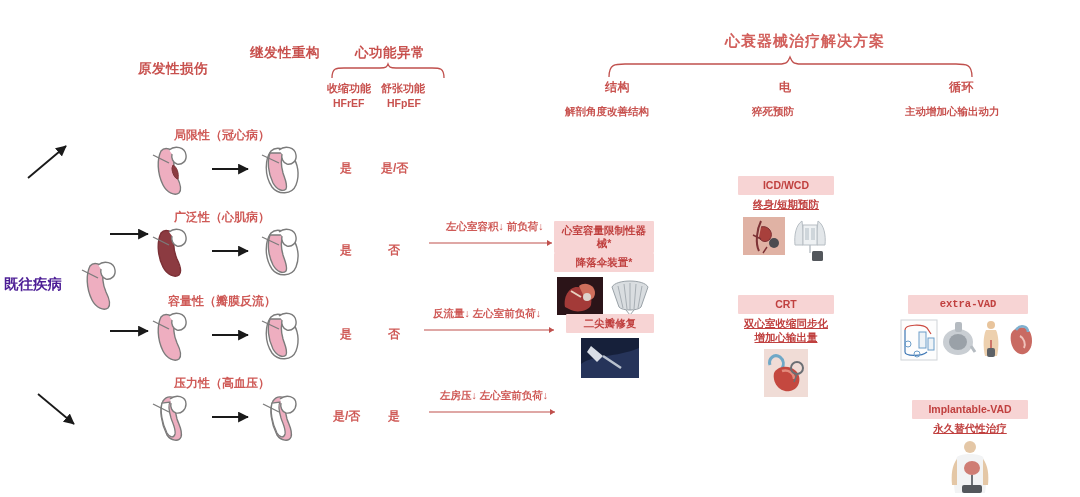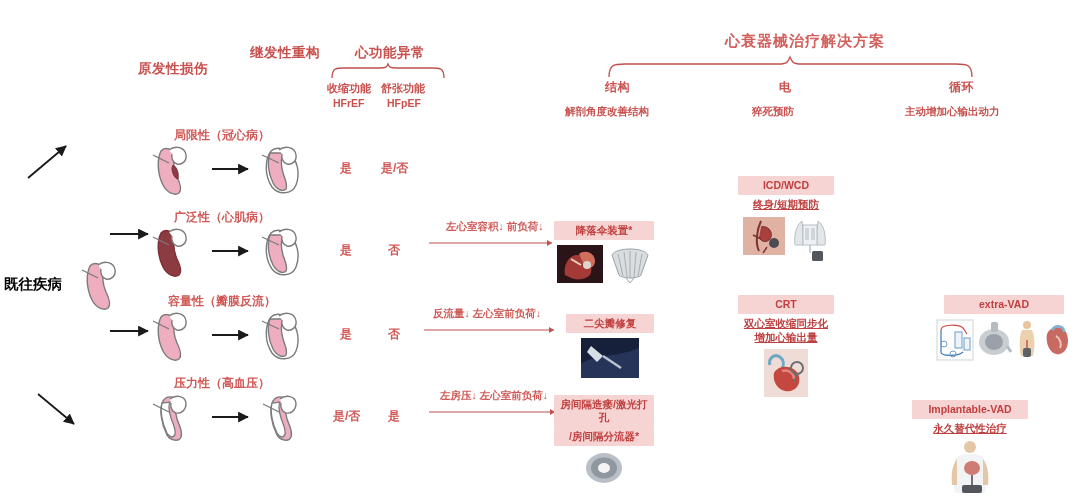--- a/index.html
+++ b/index.html
@@ -11,21 +11,21 @@
   .stage{position:absolute;left:0;top:0;width:1080px;height:497px;}
   .abs{position:absolute;}
 
   
   .hdr{font-size:13.5px;font-weight:700;color:#c8514e;letter-spacing:.5px;white-space:nowrap;}
   .hdr-main{font-size:15px;font-weight:700;color:#d2605c;white-space:nowrap;letter-spacing:1px;}
   .sub{font-size:11px;font-weight:700;color:#c8514e;white-space:nowrap;}
   .sub2{font-size:10.5px;font-weight:600;color:#c8514e;white-space:nowrap;}
   .rowlabel{font-size:12px;font-weight:700;color:#cf5a57;white-space:nowrap;}
   .yn{font-size:12px;font-weight:700;color:#cf5a57;white-space:nowrap;}
-  .sideLabel{font-size:14.5px;font-weight:700;color:#000000;white-space:nowrap;}
+  .sideLabel{font-size:14.5px;font-weight:700;color:#4c1d95;white-space:nowrap;}
   .annot{font-size:10.5px;font-weight:700;color:#cf5a57;white-space:nowrap;}
 
   
   .box{position:absolute;}
   .box-title{
     background:#f7d4d4;color:#c0403f;font-weight:700;
     text-align:center;line-height:1.25;padding:3px 6px;
     font-size:10.5px;white-space:nowrap;border-radius:1px;
   }
   .box-title.wide{white-space:normal;}
@@ -192,20 +192,21 @@
       <defs>
           <marker id="p2" markerWidth="6" markerHeight="6" refX="5" refY="3" orient="auto">
         <path d="M0,0 L5,3 L0,6 z" fill="#c0504d"></path>
           </marker>
         </defs>
       <line x1="1" y1="5" x2="124" y2="5" stroke="#c0504d" stroke-width="1.1" marker-end="url(#p2)"></line>
     </svg>
   </div>
 
   <div class="box" style="left:554px;top:221px;width:100px;">
+    <div class="box-title wide">心室容量限制性器械*</div>
     <div class="box-title wide" style="background:#f7d4d4;margin-top:0;">降落伞装置*</div>
     <div class="thumbrow">
       <svg class="thumb" width="46" height="38">
         <rect width="46" height="38" fill="#2b1418"></rect>
         <path d="M8,30 C6,20 12,10 20,10 C30,10 36,18 34,28 C32,34 20,36 14,33 Z" fill="#a33a38"></path>
         <path d="M22,9 C28,4 38,8 38,16 C38,22 32,25 28,22" fill="#cf6f5c"></path>
         <path d="M14,14 L24,20" stroke="#e8d2c0" stroke-width="2" fill="none"></path>
         <circle cx="30" cy="20" r="4" fill="#ddd4cc"></circle>
       </svg>
       <svg class="thumb" width="44" height="38">
@@ -304,31 +305,20 @@
     <svg width="136" height="10" viewBox="0 0 136 10">
       <defs>
           <marker id="p4" markerWidth="6" markerHeight="6" refX="5" refY="3" orient="auto">
         <path d="M0,0 L5,3 L0,6 z" fill="#c0504d"></path>
           </marker>
         </defs>
       <line x1="1" y1="5" x2="127" y2="5" stroke="#c0504d" stroke-width="1.1" marker-end="url(#p4)"></line>
     </svg>
   </div>
 
-  <div class="box" style="left:554px;top:395px;width:100px;">
-    <div class="box-title wide">房间隔造瘘/激光打孔</div>
-    <div class="box-title wide">/房间隔分流器*</div>
-    <div class="thumbrow">
-      <svg class="thumb" width="40" height="34">
-        <ellipse cx="20" cy="17" rx="18" ry="15" fill="#b9bfc6"></ellipse>
-        <ellipse cx="20" cy="17" rx="13" ry="10.5" fill="#8f979f"></ellipse>
-        <ellipse cx="20" cy="17" rx="6" ry="5" fill="#f4f5f6"></ellipse>
-      </svg>
-    </div>
-  </div>
 
   <div class="box" style="left:738px;top:176px;width:96px;">
     <div class="box-title">ICD/WCD</div>
     <div class="box-sub">终身/短期预防</div>
     <div class="thumbrow">
       <svg class="thumb" width="42" height="38">
         <rect width="42" height="38" fill="#e0b2a4"></rect>
         <path d="M18,4 C14,12 12,26 16,34" stroke="#7d3236" stroke-width="2" fill="none"></path>
         <path d="M18,10 C24,8 30,14 28,20 C26,26 18,26 16,20" fill="#a8403c" stroke="#7d3236" stroke-width="1"></path>
         <circle cx="31" cy="26" r="5" fill="#4b4b50"></circle>
@@ -356,21 +346,21 @@
         <path d="M6,16 C4,10 10,4 16,8 C20,11 20,16 18,20" fill="none" stroke="#6fa8c7" stroke-width="3"></path>
         <path d="M10,24 C8,34 16,44 26,42 C36,40 38,28 32,22 C26,16 14,16 10,24 Z" fill="#c4483f"></path>
         <path d="M18,22 C24,20 30,24 30,30" fill="none" stroke="#e38a7c" stroke-width="2.5"></path>
         <circle cx="33" cy="19" r="6" fill="none" stroke="#6b6f74" stroke-width="2"></circle>
         <path d="M33,25 L30,33" stroke="#6b6f74" stroke-width="1.6" fill="none"></path>
       </svg>
     </div>
   </div>
 
 
-  <div class="box" style="left:944px;top:295px;width:120px;">
+  <div class="box" style="left:908px;top:295px;width:120px;font-family:Liberation Mono, monospace;">
     <div class="box-title">extra-VAD</div>
     <div class="thumbrow" style="gap:3px;margin-top:6px;">
       <svg class="thumb" width="36" height="40">
         <rect width="36" height="40" fill="#fdfdfd" stroke="#cfd3d7" stroke-width="1"></rect>
         <path d="M4,10 C4,4 22,4 26,8 L30,14" fill="none" stroke="#cc4b42" stroke-width="1.2"></path>
         <path d="M4,10 L4,32 C4,36 20,37 26,32" fill="none" stroke="#3f78b5" stroke-width="1.2"></path>
         <rect x="18" y="12" width="7" height="16" fill="#eef3f7" stroke="#6d9ec9" stroke-width="1"></rect>
         <circle cx="7" cy="24" r="3" fill="none" stroke="#6d9ec9" stroke-width="1"></circle>
         <circle cx="16" cy="34" r="3" fill="none" stroke="#6d9ec9" stroke-width="1"></circle>
         <rect x="27" y="18" width="6" height="12" fill="#eef3f7" stroke="#6d9ec9" stroke-width="1"></rect>

